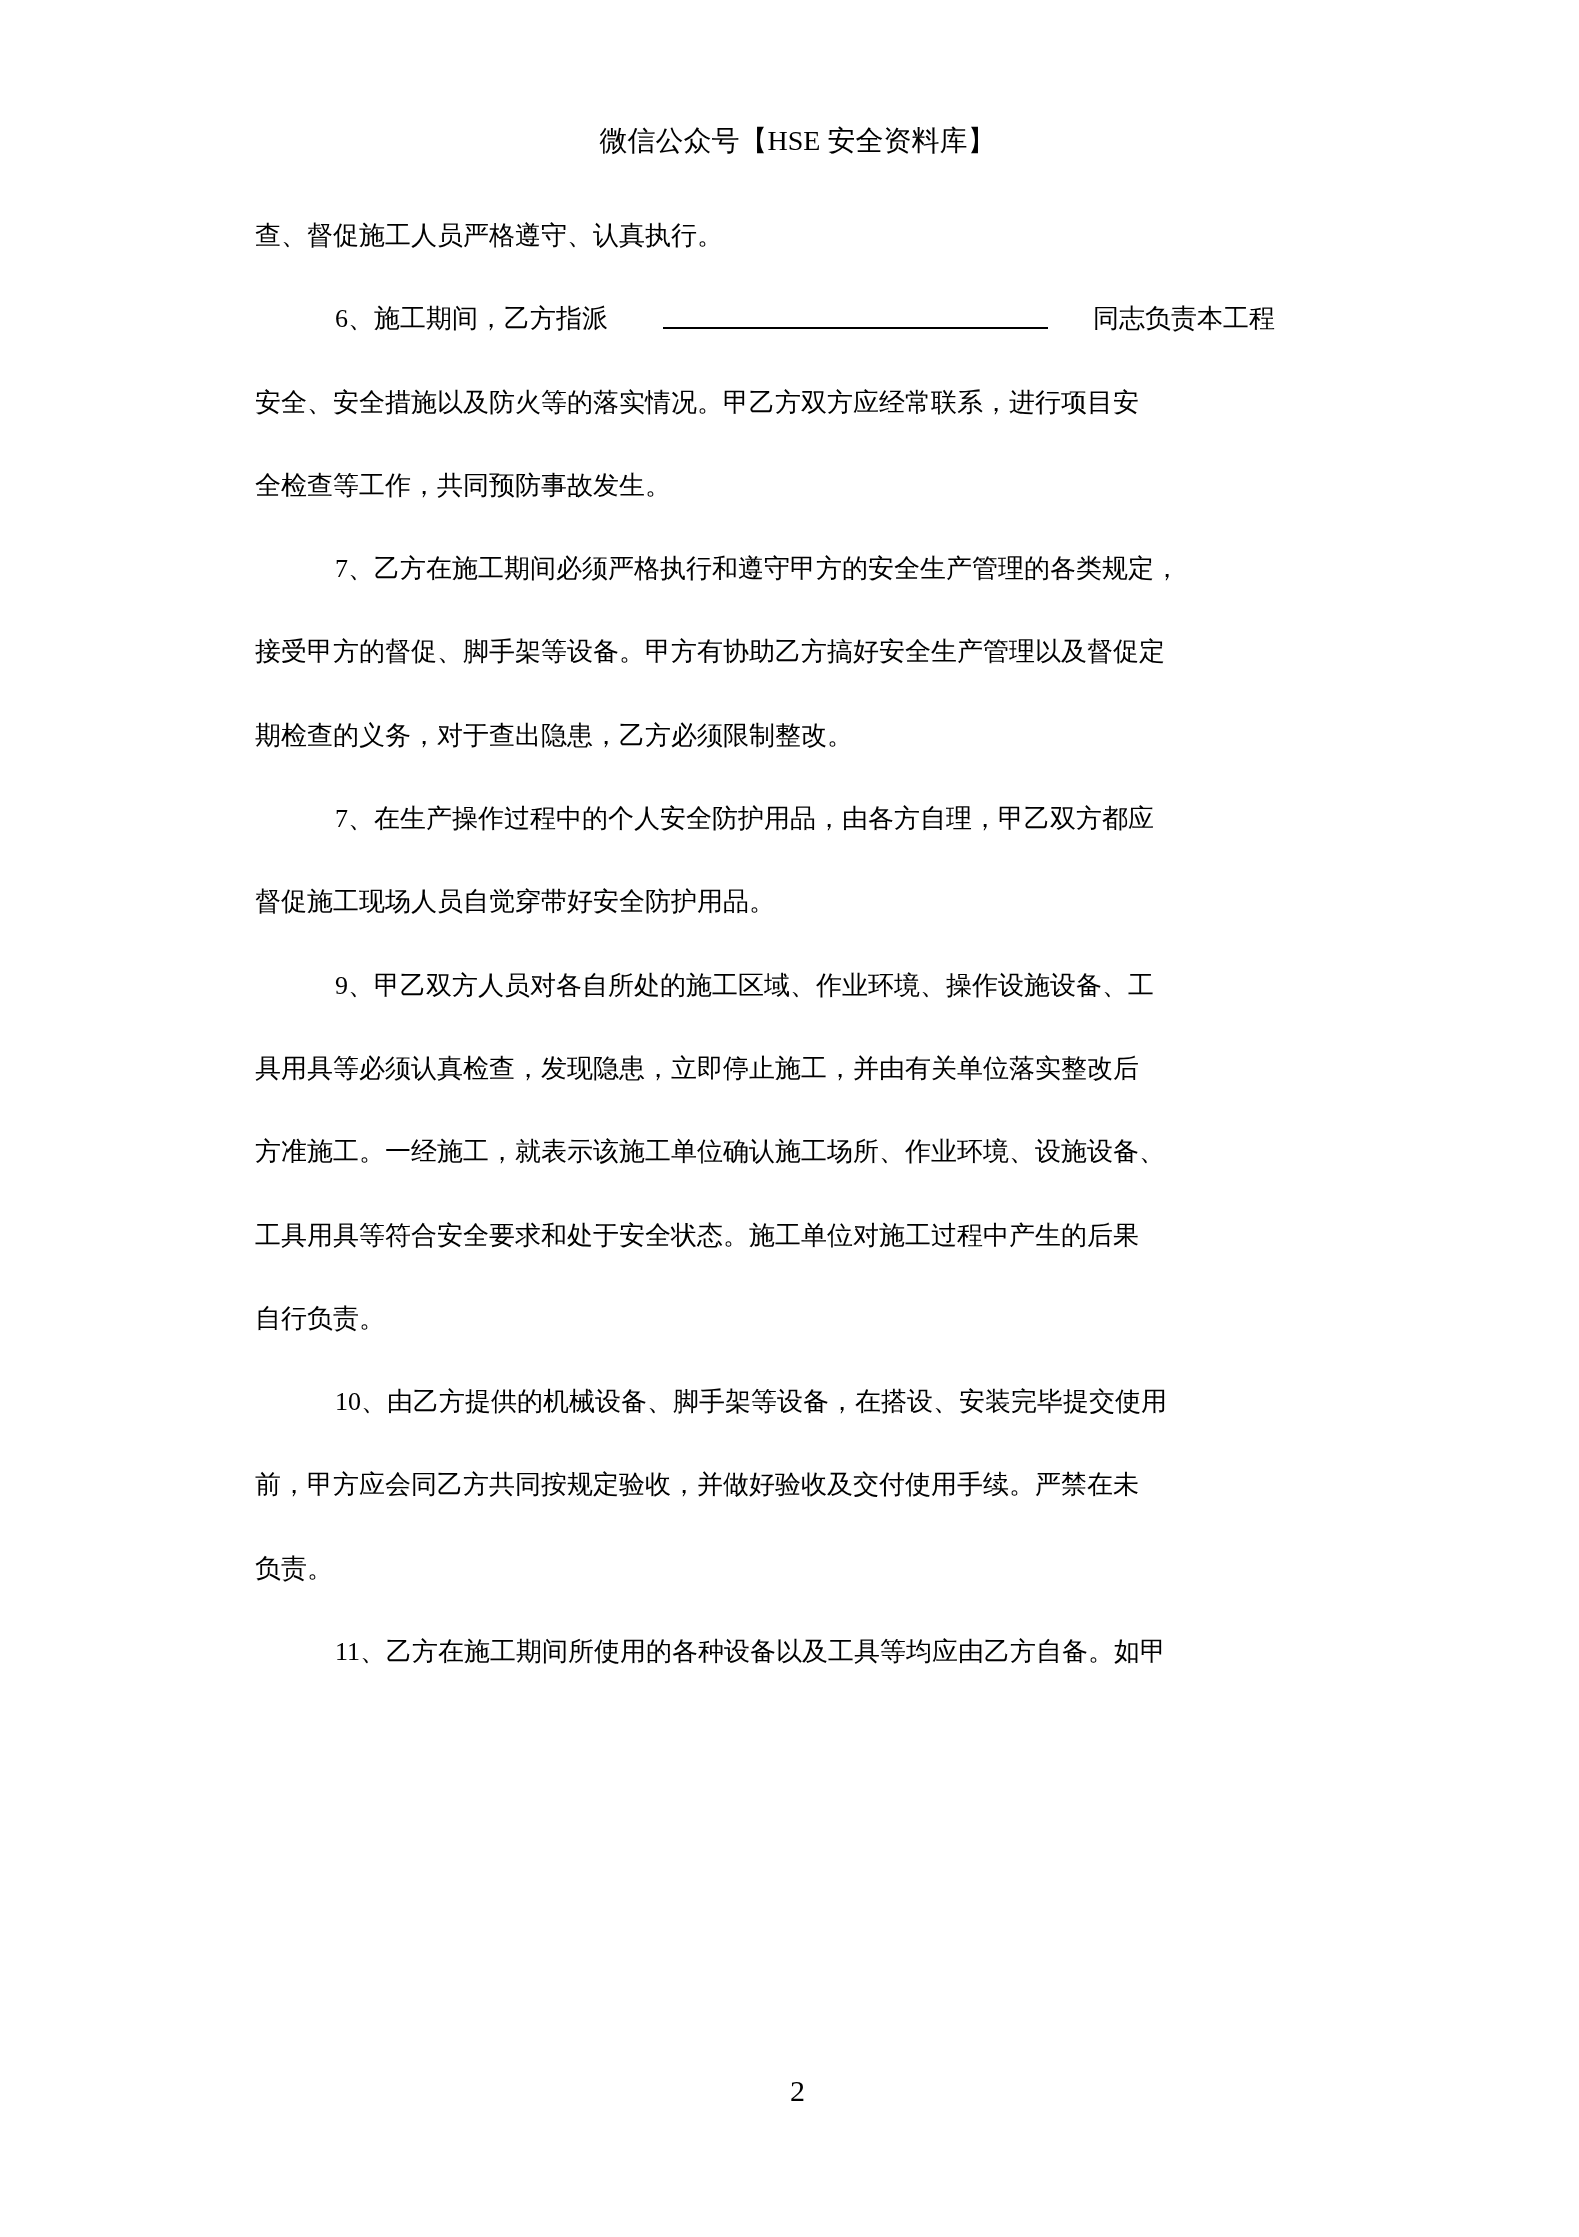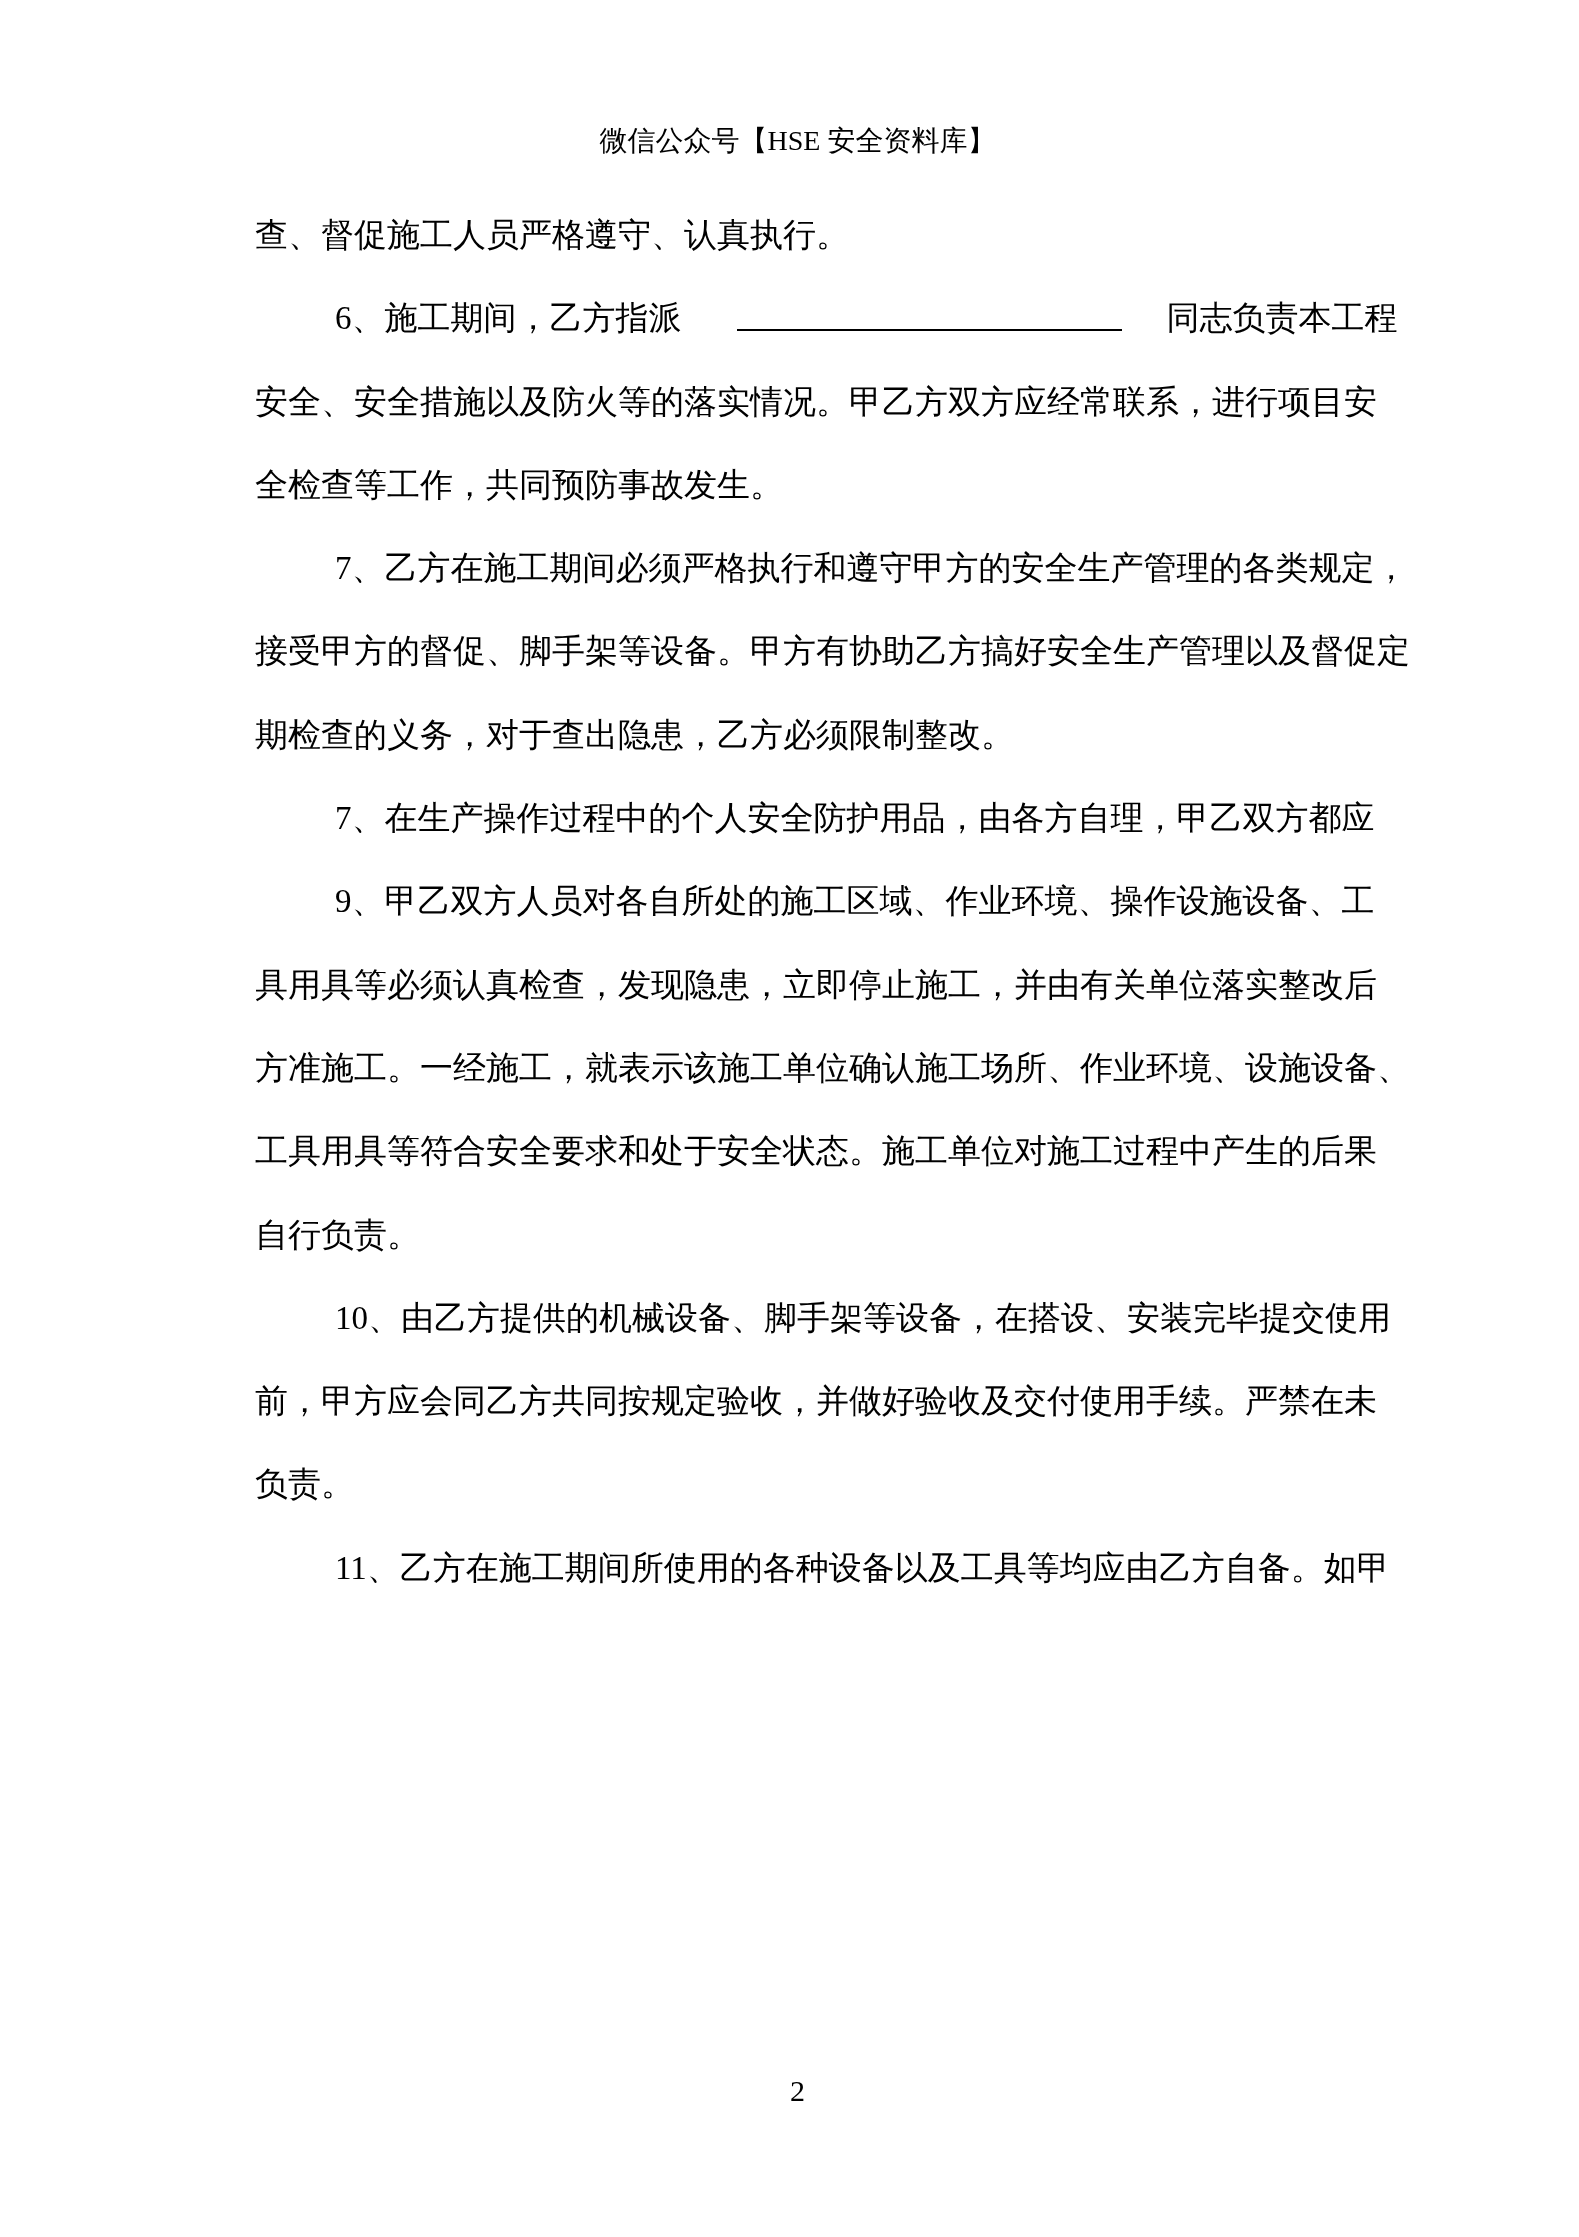--- a/index.html
+++ b/index.html
@@ -29,21 +29,21 @@
   }
   .content {
     position: absolute;
     top: 194px;
     left: 255px;
     width: 1092px;
   }
   .line {
     height: 83.3px;
     line-height: 83.3px;
-    font-size: 33px;
+    font-size: 26px;
     white-space: nowrap;
   }
   .line.indent {
     padding-left: 80px;
   }
   .blank {
     display: inline-block;
     border-bottom: 2px solid #000000;
     height: 30px;
     vertical-align: -2px;
@@ -84,20 +84,21 @@
 
 
     <div class="line">安全、安全措施以及防火等的落实情况。甲乙方双方应经常联系，进行项目安</div>
     <div class="line">全检查等工作，共同预防事故发生。</div>
 
     <div class="line indent">7、乙方在施工期间必须严格执行和遵守甲方的安全生产管理的各类规定，</div>
     <div class="line">接受甲方的督促、脚手架等设备。甲方有协助乙方搞好安全生产管理以及督促定</div>
     <div class="line">期检查的义务，对于查出隐患，乙方必须限制整改。</div>
 
     <div class="line indent">7、在生产操作过程中的个人安全防护用品，由各方自理，甲乙双方都应</div>
+    <div class="line">督促施工现场人员自觉穿带好安全防护用品。</div>
 
     <div class="line indent">9、甲乙双方人员对各自所处的施工区域、作业环境、操作设施设备、工</div>
     <div class="line">具用具等必须认真检查，发现隐患，立即停止施工，并由有关单位落实整改后</div>
     <div class="line">方准施工。一经施工，就表示该施工单位确认施工场所、作业环境、设施设备、</div>
     <div class="line">工具用具等符合安全要求和处于安全状态。施工单位对施工过程中产生的后果</div>
     <div class="line">自行负责。</div>
 
     <div class="line indent">10、由乙方提供的机械设备、脚手架等设备，在搭设、安装完毕提交使用</div>
     <div class="line">前，甲方应会同乙方共同按规定验收，并做好验收及交付使用手续。严禁在未</div>
     <div class="line">负责。</div>

